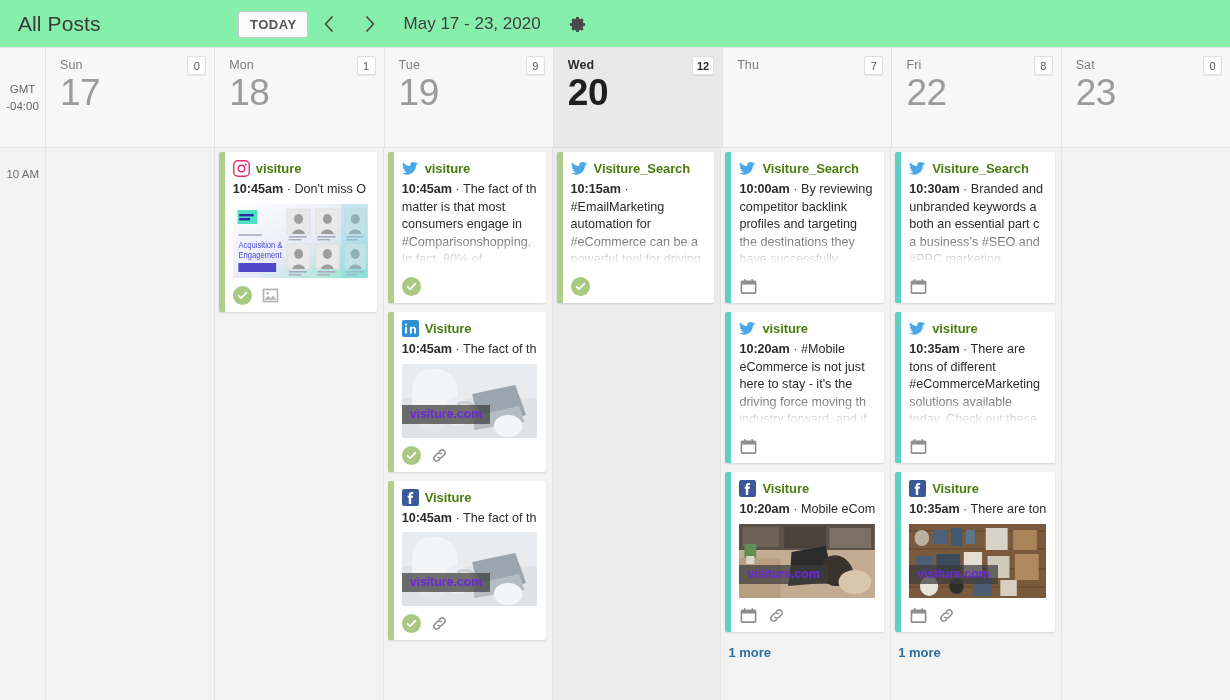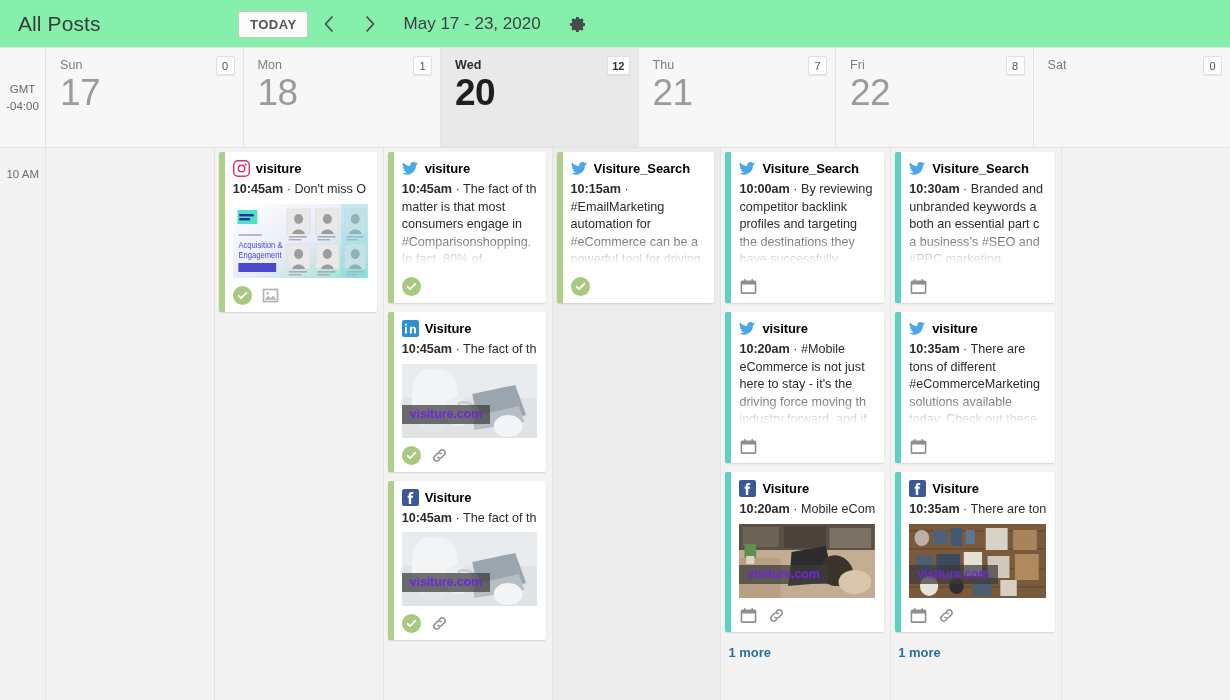--- a/index.html
+++ b/index.html
@@ -95,21 +95,21 @@
     background: #fff; border-radius: 2px;
     border-left: 6px solid #b0cd8a;
     box-shadow: 0 1px 2px rgba(0,0,0,.13);
     margin-bottom: 9px; padding: 8px 9px 7px 8px;
     overflow: hidden; position: relative; cursor: pointer;
   }
   .card.sched { border-left-color: #5fd0c4; }
   .card-head { display: flex; align-items: center; gap: 6px; margin-bottom: 4px; }
   .net-icon { width: 17px; height: 17px; flex: 0 0 17px; display:block; }
   .handle {
-    font-size: 13px; font-weight: bold; color: #000000; white-space: nowrap;
+    font-size: 13px; font-weight: bold; color: #4d7c0f; white-space: nowrap;
     overflow: hidden; letter-spacing: -.1px;
   }
   .card-body {
     font-size: 12.6px; line-height: 17.5px; color: #2b2b2b;
     max-height: 88px; overflow: hidden; position: relative;
     white-space: pre-wrap; word-break: normal; overflow-wrap: normal;
   }
   .card-body.clip { max-height: 88px; }
   .card-body .tm { font-weight: bold; }
   .fade {
@@ -177,37 +177,42 @@
       <div class="day-cell">
         <div class="dow">Sun</div>
         <div class="dnum">17</div>
         <div class="count-badge">0</div>
       </div>
       <div class="day-cell">
         <div class="dow">Mon</div>
         <div class="dnum">18</div>
         <div class="count-badge">1</div>
       </div>
+      <div class="day-cell">
+        <div class="dow">Tue</div>
+        <div class="dnum">19</div>
+        <div class="count-badge">9</div>
+      </div>
       <div class="day-cell today">
         <div class="dow">Wed</div>
         <div class="dnum">20</div>
         <div class="count-badge">12</div>
       </div>
       <div class="day-cell">
         <div class="dow">Thu</div>
-        <div class="dnum">21</div>
         <div class="count-badge">7</div>
       </div>
       <div class="day-cell">
         <div class="dow">Fri</div>
         <div class="dnum">22</div>
         <div class="count-badge">8</div>
       </div>
       <div class="day-cell">
         <div class="dow">Sat</div>
+        <div class="dnum">23</div>
         <div class="count-badge">0</div>
       </div>
     </div>
 </div>
 
 <div class="gridbody">
   <div class="time-gutter">
     <span class="time-label">10 AM</span>
   </div>
   <div id="columns" style="display:flex;flex:1 1 0;">

